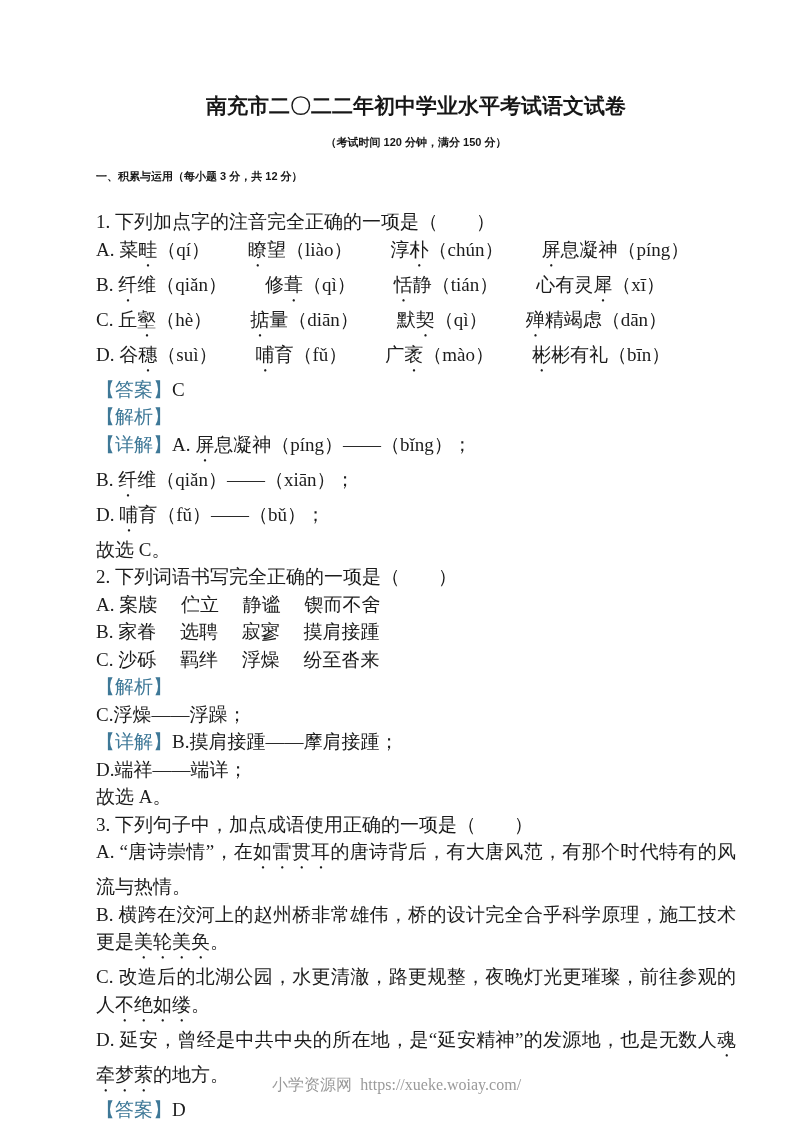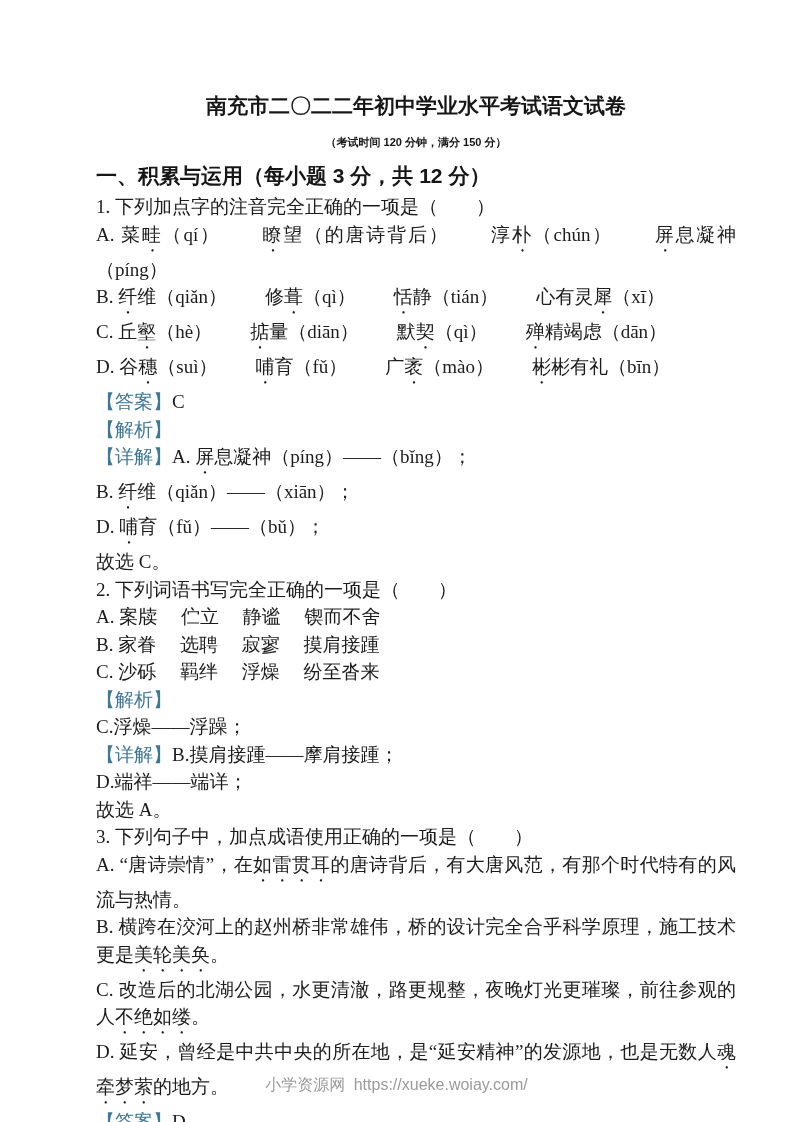--- a/index.html
+++ b/index.html
@@ -25,23 +25,23 @@
   }
   .subtitle {
     font-family: "Liberation Sans", "DejaVu Sans", sans-serif;
     font-size: 11px; font-weight: 700;
     text-align: center; line-height: 22px;
     margin: 0 0 11px 0;
     color: #161616;
   }
   .section {
     font-family: "Liberation Sans", "DejaVu Sans", sans-serif;
-    font-size: 21px; font-weight: 700;
+    font-size: 11px; font-weight: 700;
     text-align: left; line-height: 24px;
-    margin: 0 0 5px 0;
+    margin: 0 0 20px 0;
     color: #161616;
   }
   #doc-body p.line {
     margin: 0;
     font-size: 19px;
     line-height: 27.5px;
     text-align: justify;
     text-justify: inter-ideograph;
   }
   .label { color: var(--label-color, #3e7897); }
@@ -52,32 +52,32 @@
     text-emphasis-position: under left;
   }
   .footer {
     position: absolute;
     left: 0; bottom: 26px; width: 100%;
     text-align: center;
     font-family: "Liberation Sans", "DejaVu Sans", sans-serif;
     font-size: 16px;
     color: var(--footer-color, #9a9a9a);
   }
-  .footer span { margin: 0 2px; }
+  .footer span { margin: 0 2px; font-family: Liberation Serif, serif; }
 </style>
 </head>
 <body style="color: rgb(28, 28, 28);">
 
 <div class="page">
   <h1 class="title">南充市二〇二二年初中学业水平考试语文试卷</h1>
   <div class="subtitle">（考试时间 120 分钟，满分 150 分）</div>
   <div class="section">一、积累与运用（每小题 3 分，共 12 分）</div>
   <div id="doc-body">
       <p class="line"><span>1. 下列加点字的注音完全正确的一项是（　　）</span></p>
-      <p class="line"><span>A. 菜</span><span class="dot">畦</span><span>（qí）　　</span><span class="dot">瞭</span><span>望（的唐诗背后）　　淳</span><span class="dot">朴</span><span>（chún）　　</span><span class="dot">屏</span><span>息凝神（píng）</span></p>
+      <p class="line"><span>A. 菜</span><span class="dot">畦</span><span>（qí）　　</span><span class="dot">瞭</span><span>望（liào）　　淳</span><span class="dot">朴</span><span>（chún）　　</span><span class="dot">屏</span><span>息凝神（píng）</span></p>
       <p class="line"><span>B. </span><span class="dot">纤</span><span>维（qiǎn）　　修</span><span class="dot">葺</span><span>（qì）　　</span><span class="dot">恬</span><span>静（tián）　　心有灵</span><span class="dot">犀</span><span>（xī）</span></p>
       <p class="line"><span>C. 丘</span><span class="dot">壑</span><span>（hè）　　</span><span class="dot">掂</span><span>量（diān）　　默</span><span class="dot">契</span><span>（qì）　　</span><span class="dot">殚</span><span>精竭虑（dān）</span></p>
       <p class="line"><span>D. 谷</span><span class="dot">穗</span><span>（suì）　　</span><span class="dot">哺</span><span>育（fǔ）　　广</span><span class="dot">袤</span><span>（mào）　　</span><span class="dot">彬</span><span>彬有礼（bīn）</span></p>
       <p class="line"><span class="label">【答案】</span><span>C</span></p>
       <p class="line"><span class="label">【解析】</span></p>
       <p class="line"><span class="label">【详解】</span><span>A. </span><span class="dot">屏</span><span>息凝神（píng）——（bǐng）；</span></p>
       <p class="line"><span>B. </span><span class="dot">纤</span><span>维（qiǎn）——（xiān）；</span></p>
       <p class="line"><span>D. </span><span class="dot">哺</span><span>育（fǔ）——（bǔ）；</span></p>
       <p class="line"><span>故选 C。</span></p>
       <p class="line"><span>2. 下列词语书写完全正确的一项是（　　）</span></p>

